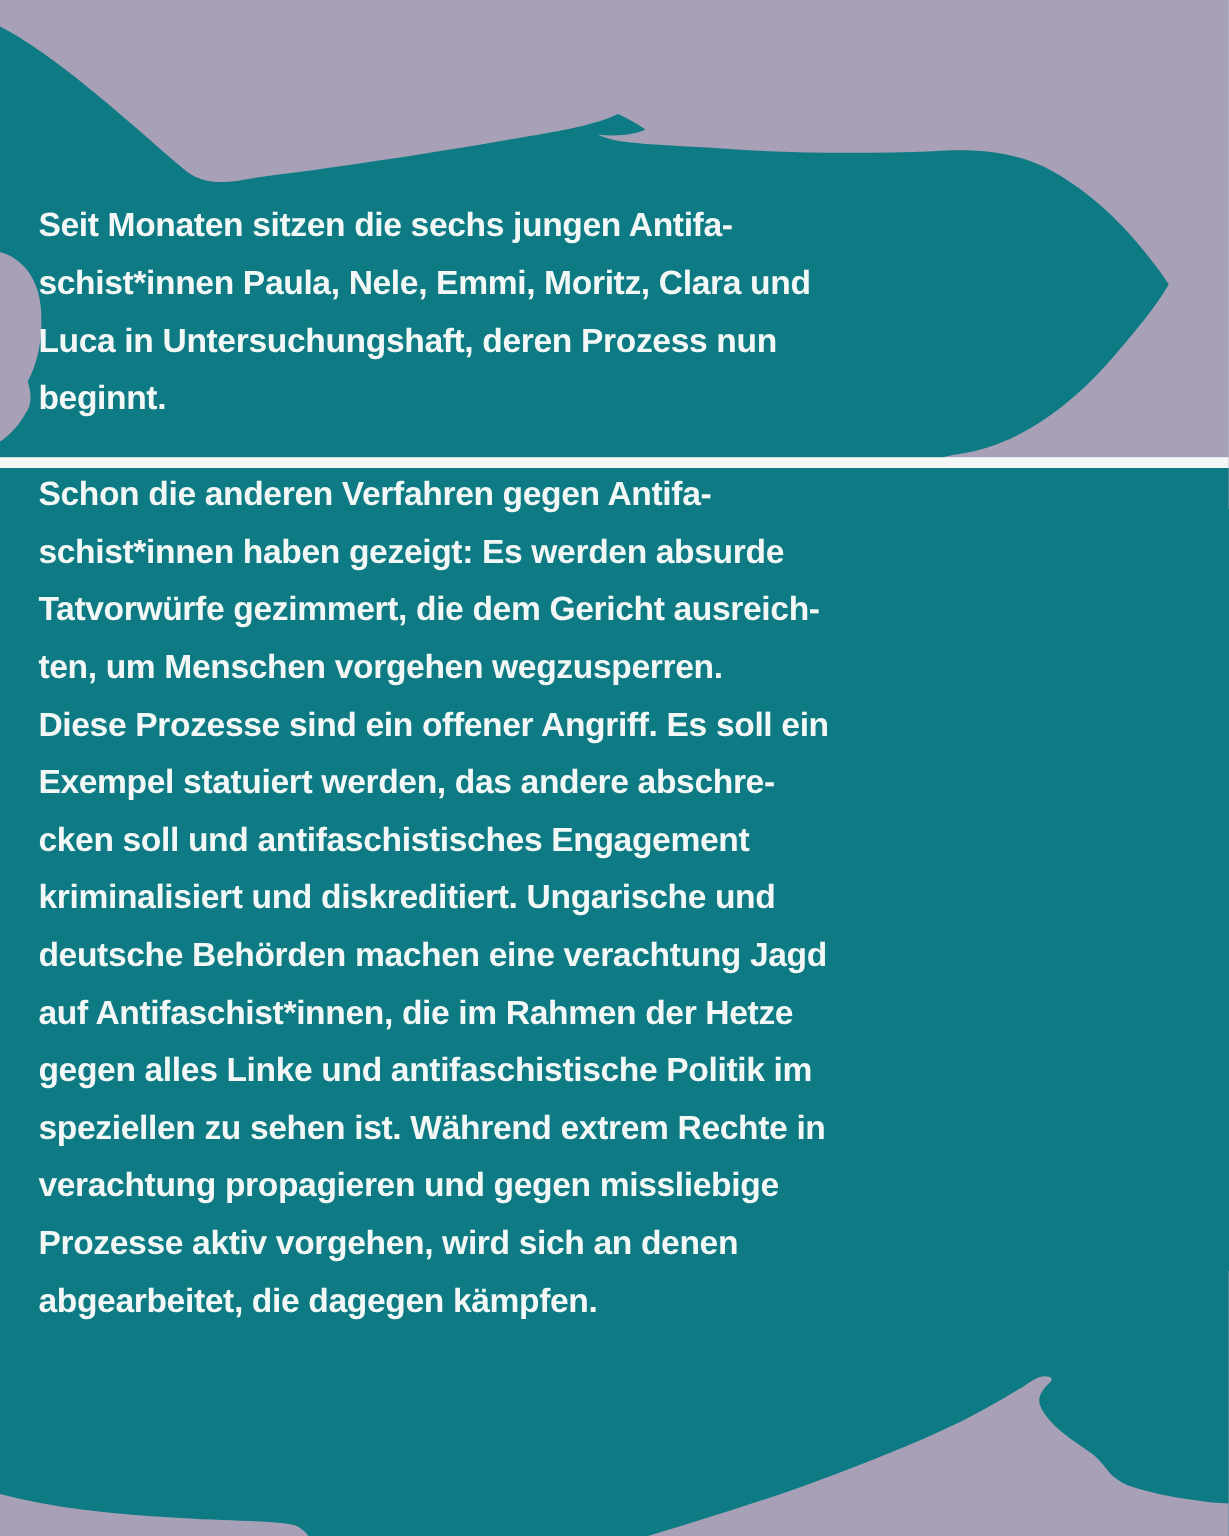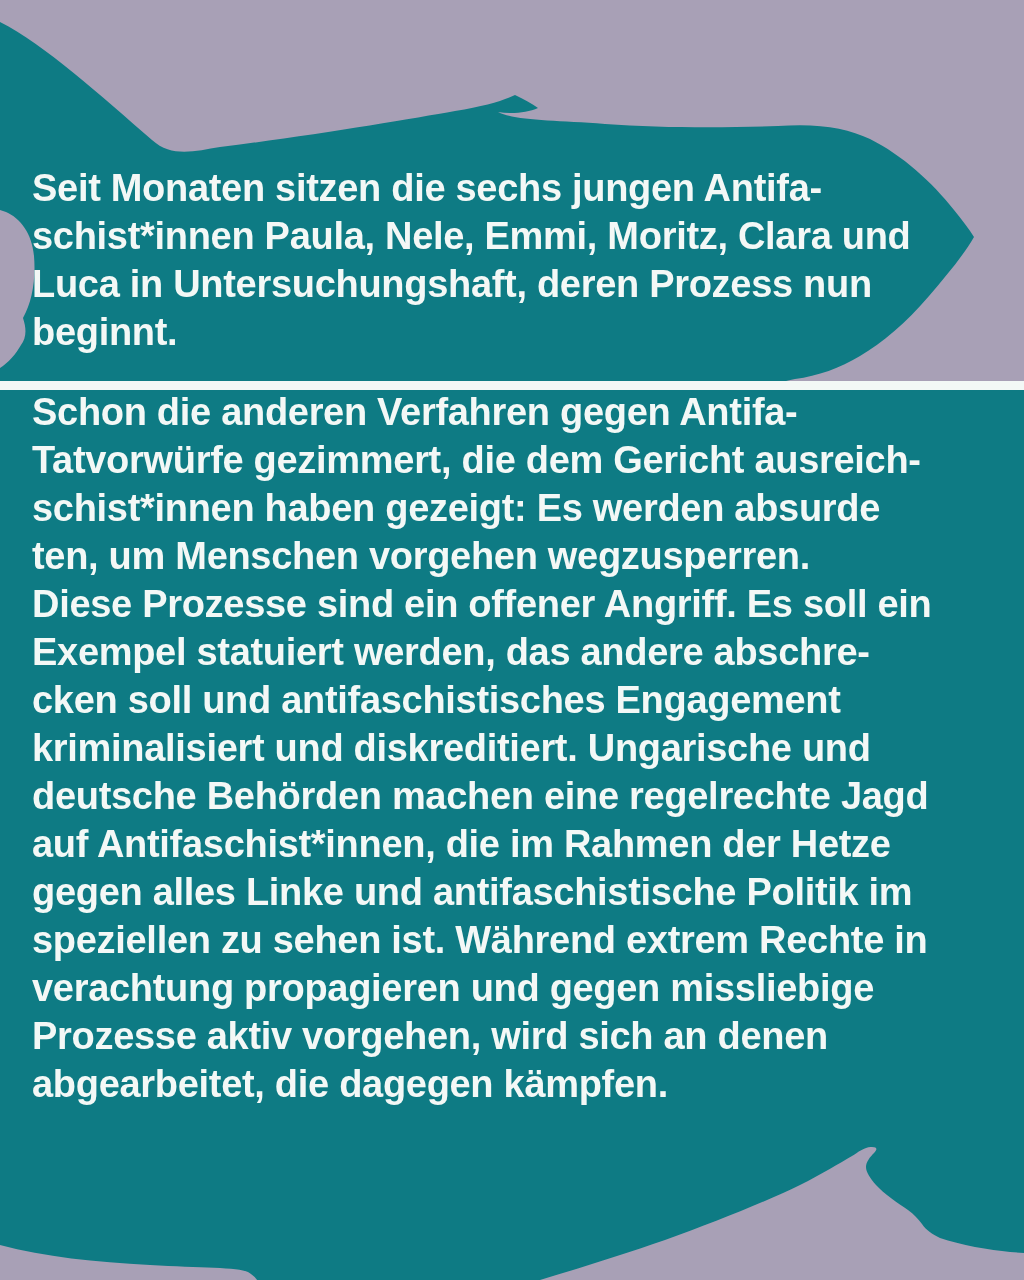--- a/index.html
+++ b/index.html
@@ -19,21 +19,21 @@
     display: block;
   }
   .teal  { fill: var(--c-shape, #0e7b84); }
   .plum  { fill: var(--c-background, #a8a0b6); }
   .white { fill: var(--c-divider, #f3f8f6); }
   .textblock {
     position: absolute;
     left: 32px;
     width: 975px;
     color: var(--c-text, #f3f8f6);
-    font-size: 38px;
+    font-size: 28px;
     line-height: 48px;
     font-weight: 600;
     letter-spacing: -0.3px;
   }
   .textblock .line { white-space: nowrap; }
   #para1 { top: 164px; }
   #para2 { top: 388px; }
 </style>
 </head>
 <body>
@@ -100,28 +100,28 @@
 
   <div id="para1" class="textblock">
     <div class="line">Seit Monaten sitzen die sechs jungen Antifa-</div>
     <div class="line">schist*innen Paula, Nele, Emmi, Moritz, Clara und</div>
     <div class="line">Luca in Untersuchungshaft, deren Prozess nun</div>
     <div class="line">beginnt.</div>
   </div>
 
   <div id="para2" class="textblock">
     <div class="line">Schon die anderen Verfahren gegen Antifa-</div>
+    <div class="line">schist*innen haben gezeigt: Es werden absurde</div>
     <div class="line">Tatvorwürfe gezimmert, die dem Gericht ausreich-</div>
-    <div class="line">schist*innen haben gezeigt: Es werden absurde</div>
     <div class="line">ten, um Menschen vorgehen wegzusperren.</div>
     <div class="line">Diese Prozesse sind ein offener Angriff. Es soll ein</div>
     <div class="line">Exempel statuiert werden, das andere abschre-</div>
     <div class="line">cken soll und antifaschistisches Engagement</div>
     <div class="line">kriminalisiert und diskreditiert. Ungarische und</div>
-    <div class="line">deutsche Behörden machen eine regelrechte Jagd</div>
+    <div class="line">deutsche Behörden machen eine verachtung Jagd</div>
     <div class="line">auf Antifaschist*innen, die im Rahmen der Hetze</div>
     <div class="line">gegen alles Linke und antifaschistische Politik im</div>
     <div class="line">speziellen zu sehen ist. Während extrem Rechte in</div>
     <div class="line">verachtung propagieren und gegen missliebige</div>
     <div class="line">Prozesse aktiv vorgehen, wird sich an denen</div>
     <div class="line">abgearbeitet, die dagegen kämpfen.</div>
   </div>
 
 </div>
 

